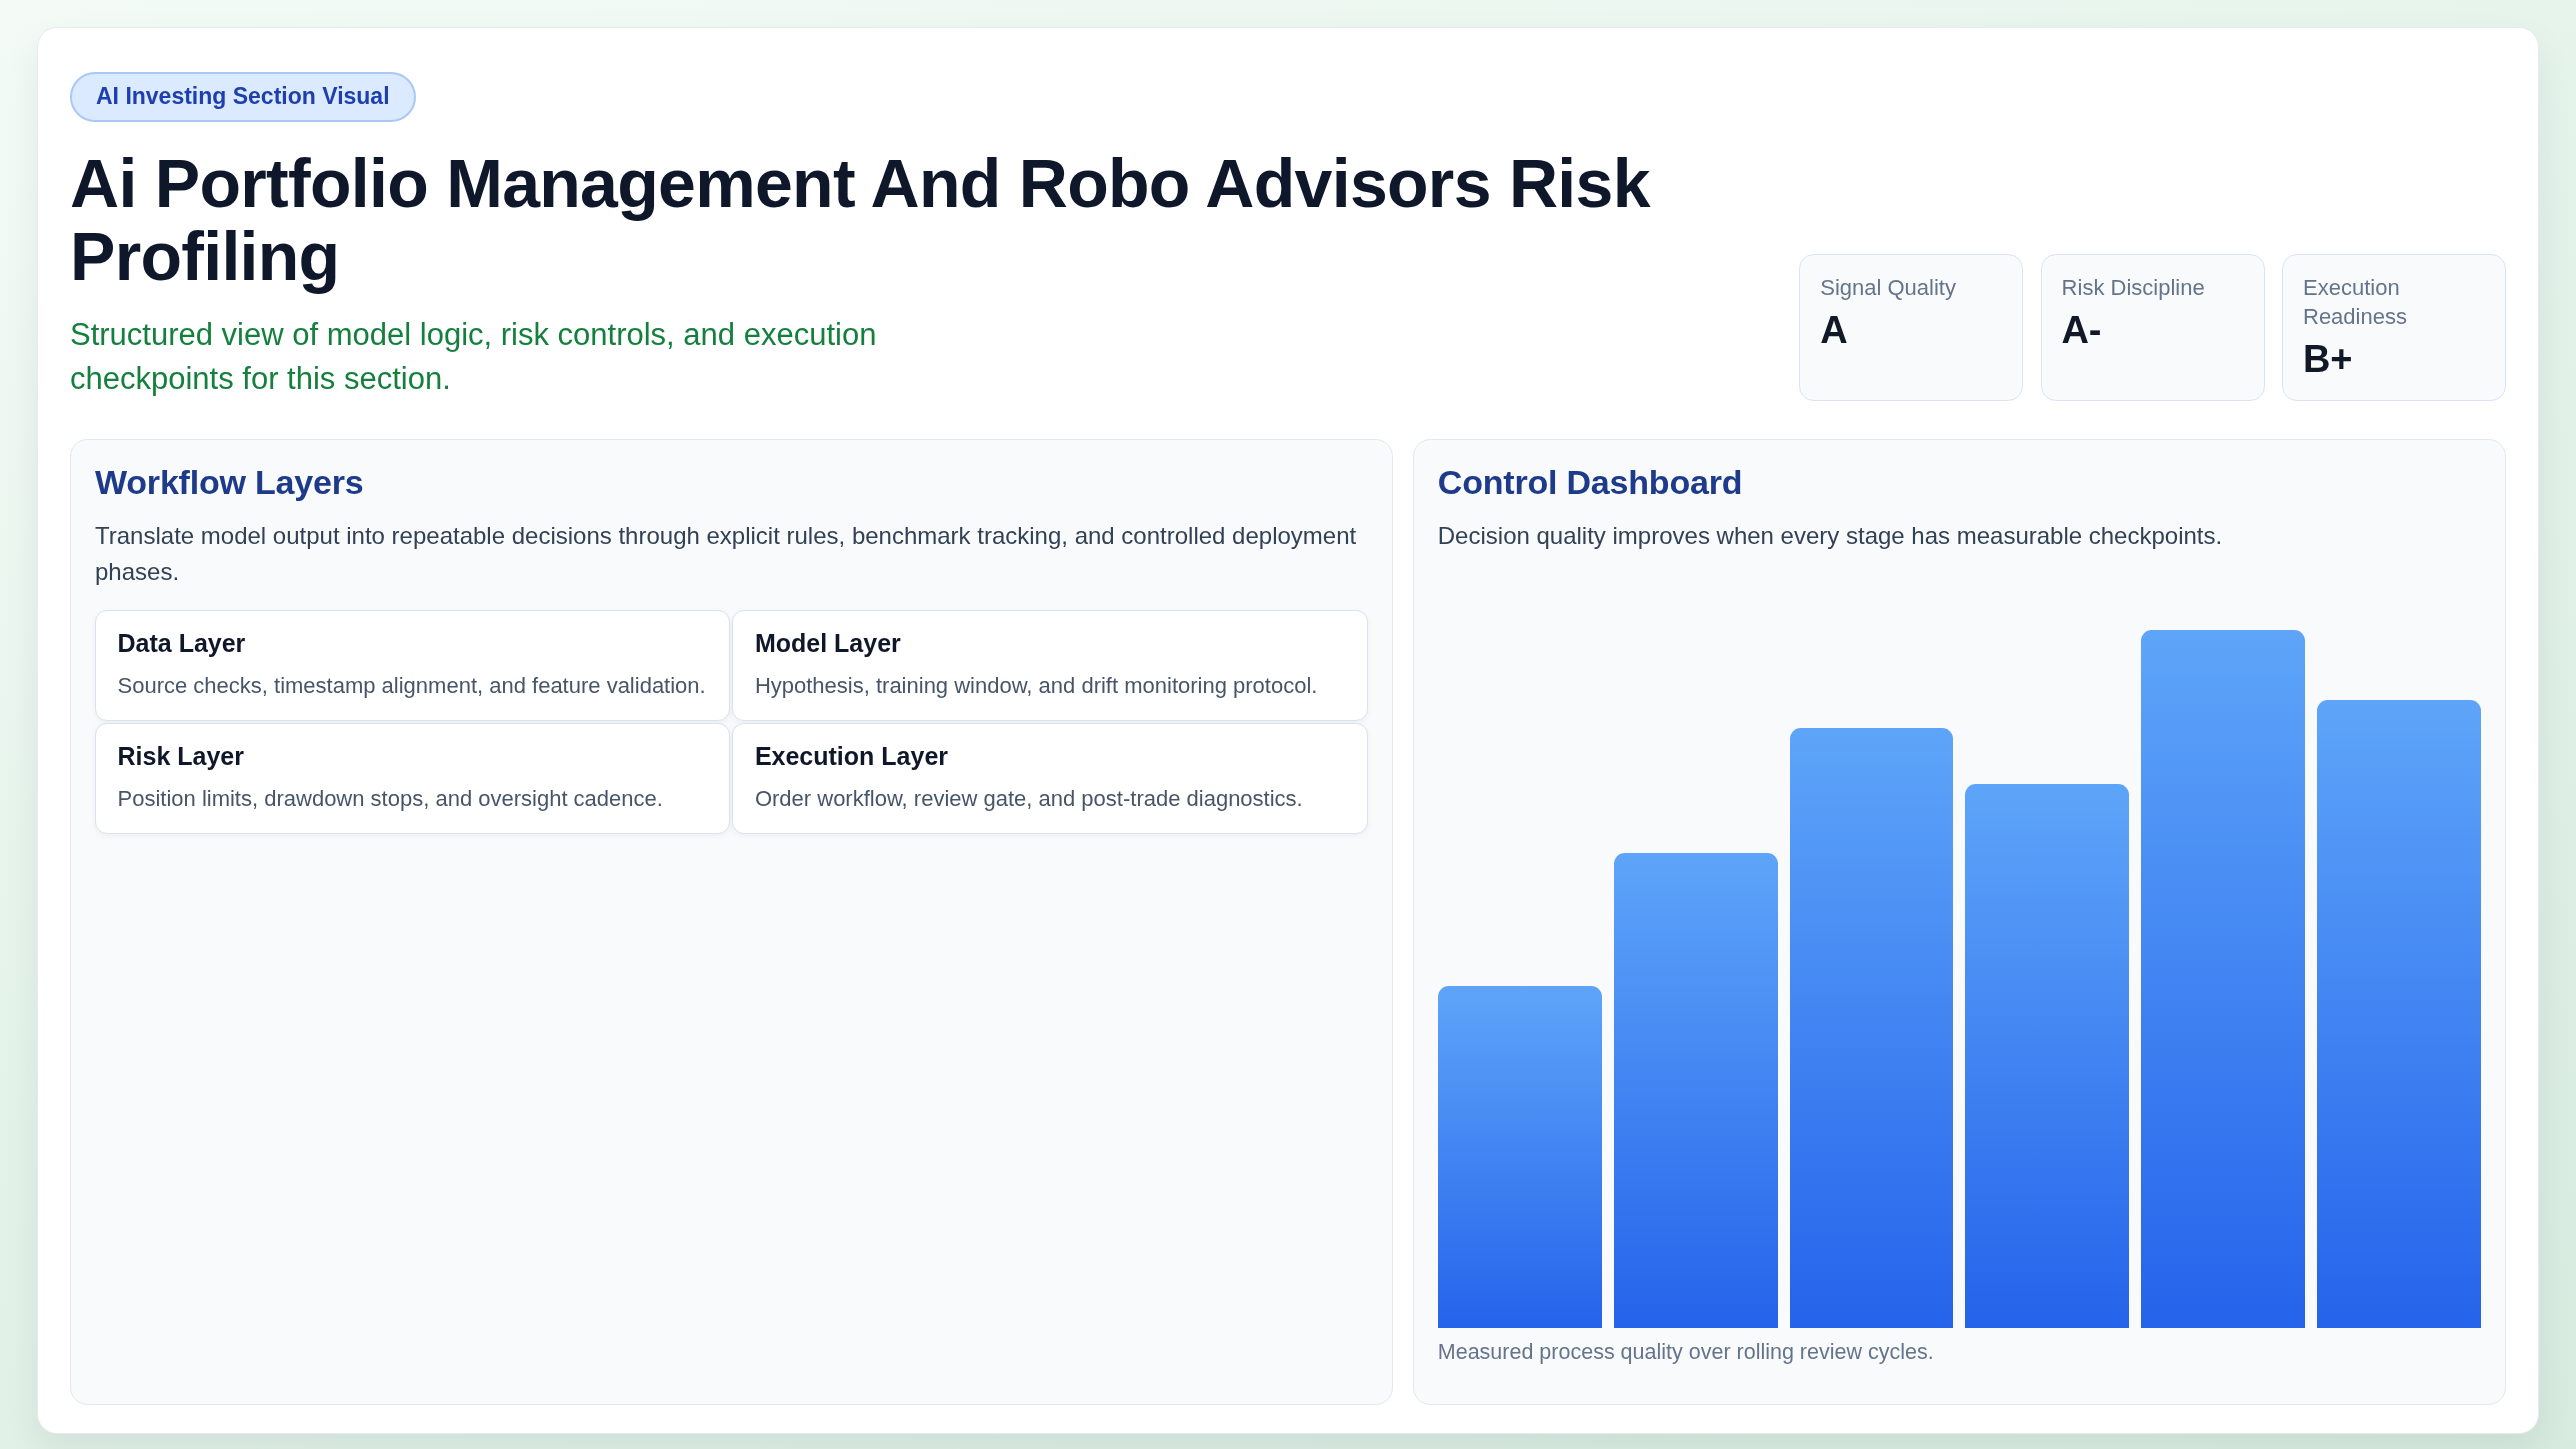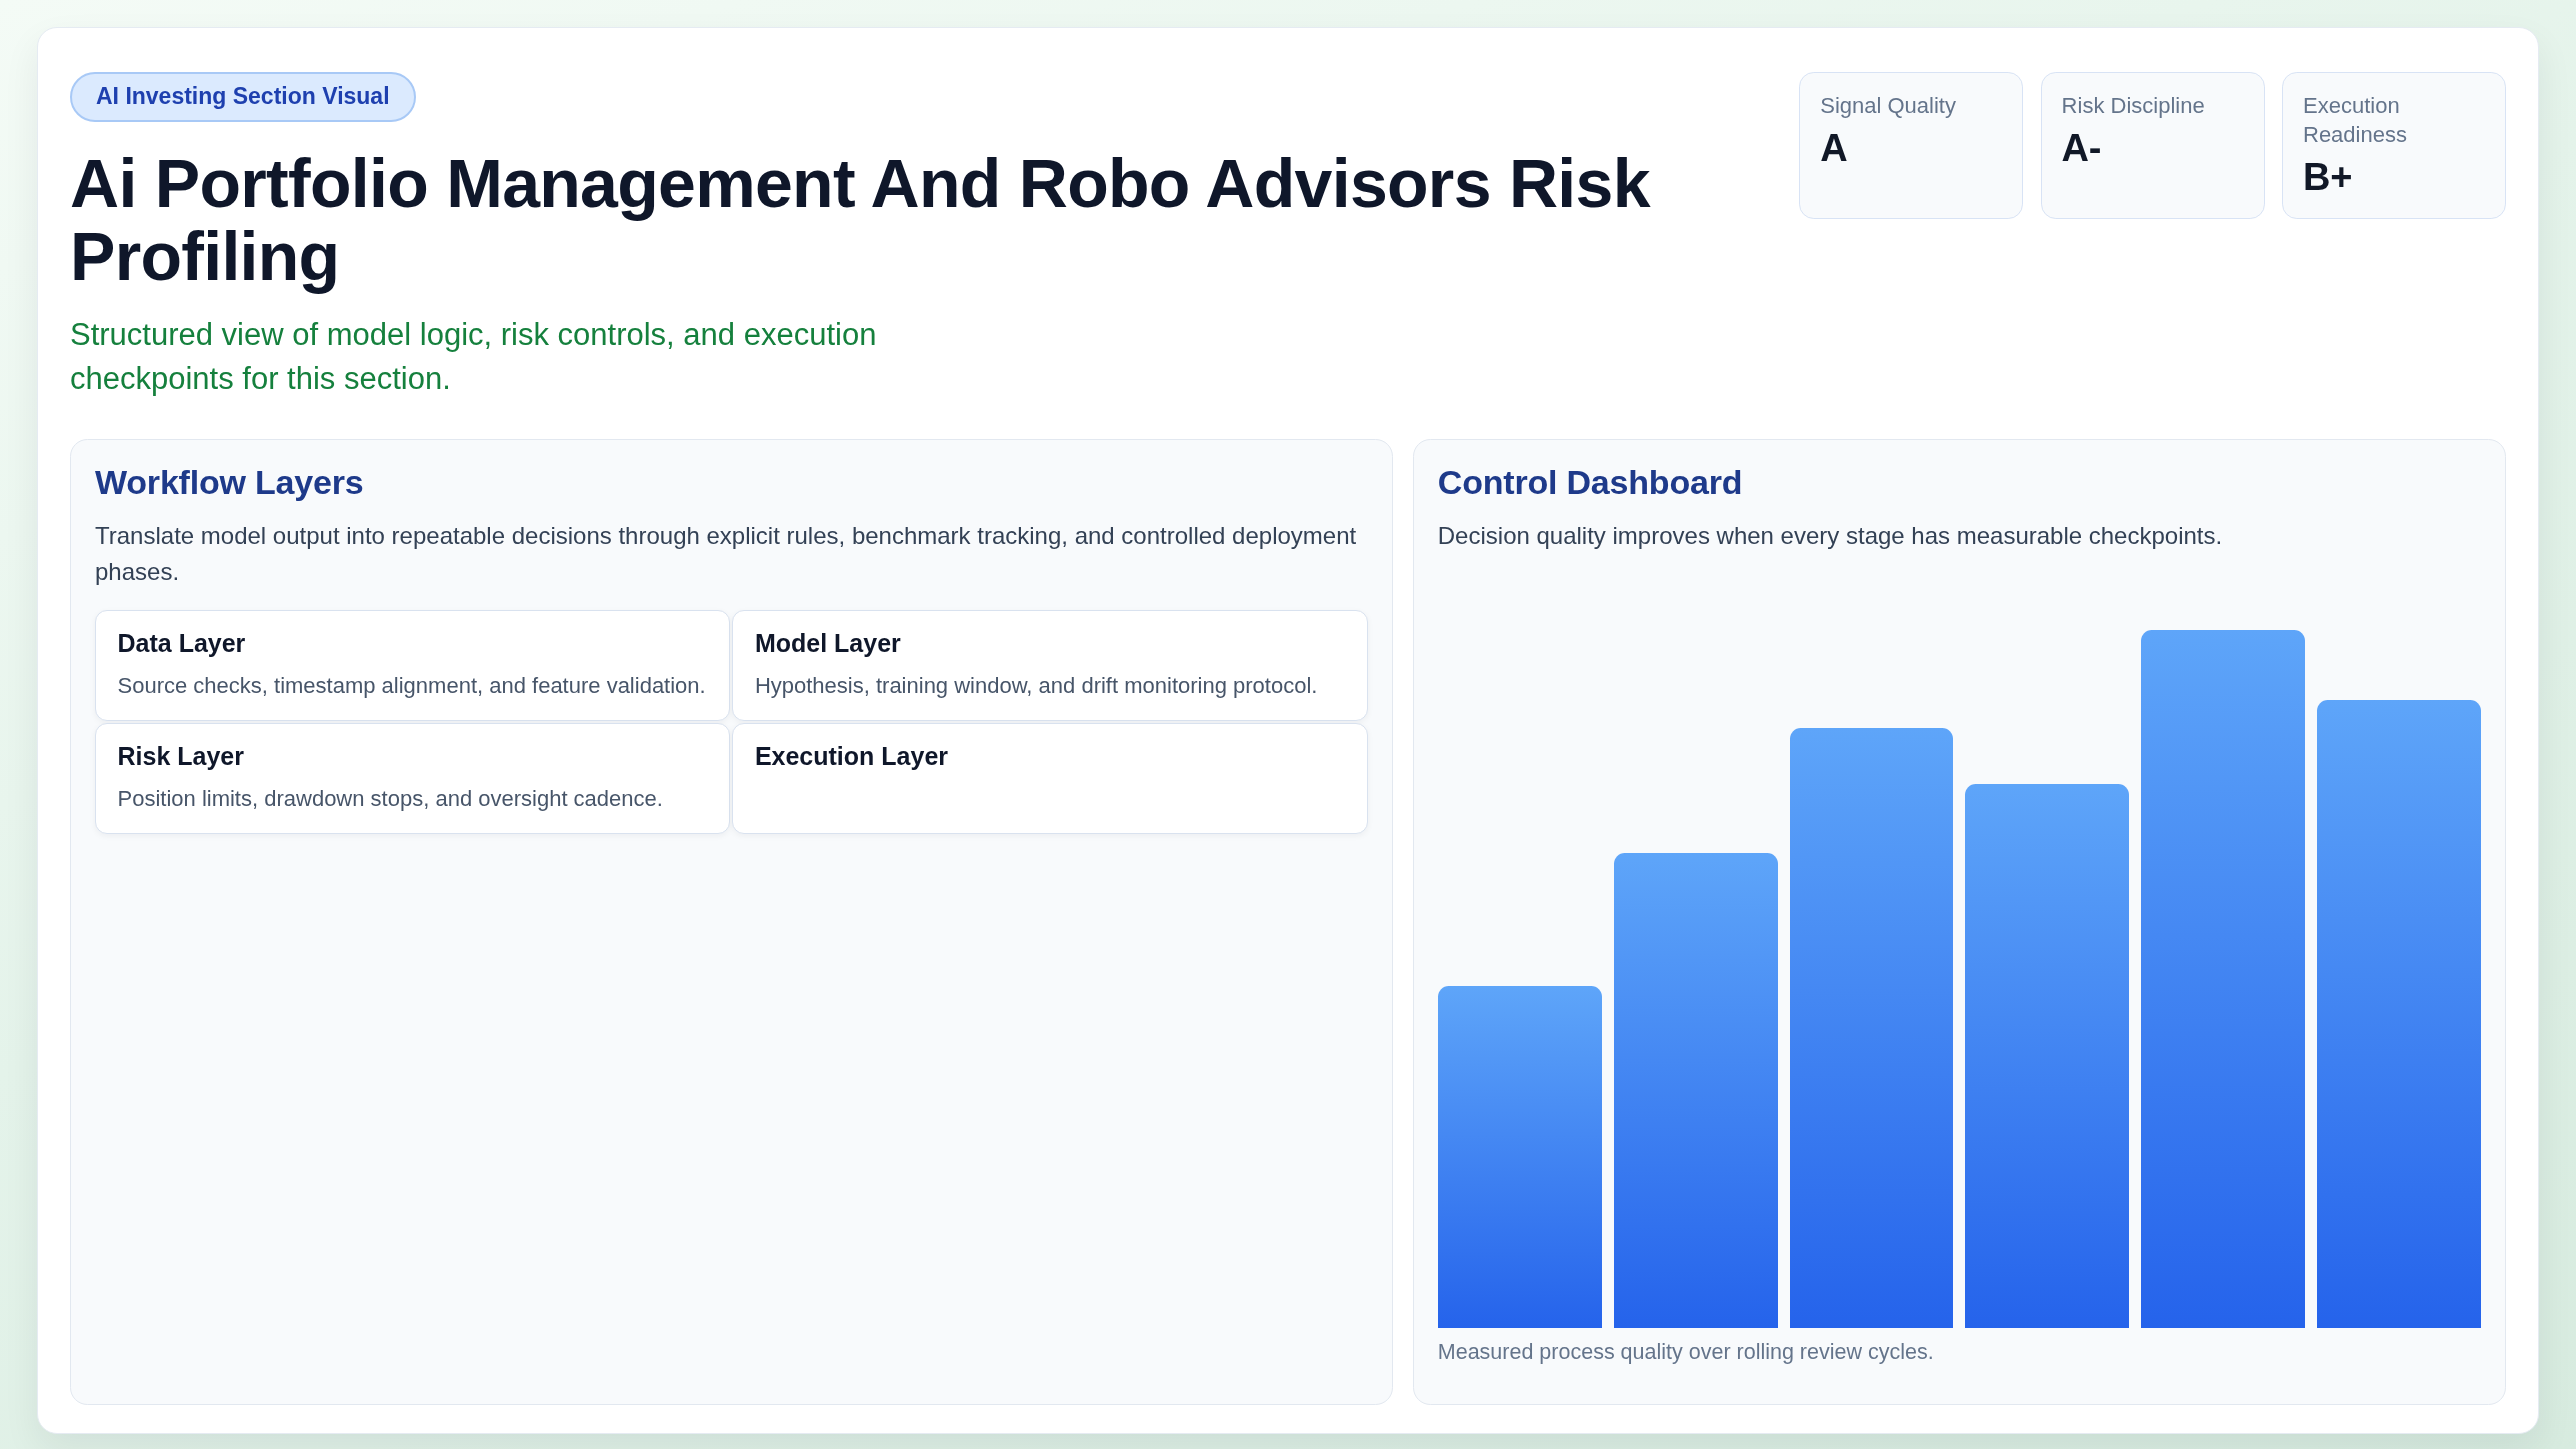--- a/index.html
+++ b/index.html
@@ -18,21 +18,21 @@
     background: #ffffff;
     border: 1.3px solid #e5ebf2;
     border-radius: 20px;
     padding: 44px 32px 28px;
     box-shadow: 0 16px 37px rgba(15, 23, 42, 0.07);
     display: flex;
     flex-direction: column;
   }
 
   
-  .header { display: flex; align-items: flex-start; gap: 27px; margin-bottom: 38px; }
+  .header { display: flex; align-items: flex-end; gap: 27px; margin-bottom: 38px; }
   .header-left { flex: 1; min-width: 0; }
 
   .badge {
     display: inline-block;
     background: #dbeafe;
     color: #1e40af;
     border: 2px solid #a8c9f6;
     border-radius: 670px;
     padding: 9.4px 24px;
     font-size: 23px;
@@ -177,20 +177,21 @@
         <div class="layer-card">
           <h3 class="layer-title">Model Layer</h3>
           <p class="layer-desc">Hypothesis, training window, and drift monitoring protocol.</p>
         </div>
         <div class="layer-card">
           <h3 class="layer-title">Risk Layer</h3>
           <p class="layer-desc">Position limits, drawdown stops, and oversight cadence.</p>
         </div>
         <div class="layer-card">
           <h3 class="layer-title">Execution Layer</h3>
+          <p class="layer-desc">Order workflow, review gate, and post-trade diagnostics.</p>
         </div>
       </div>
     </section>
 
     <section class="panel">
       <h2>Control Dashboard</h2>
       <p class="panel-desc">Decision quality improves when every stage has measurable checkpoints.</p>
 
       <div class="chart">
         <div class="bar" style="height: 49%;"></div>

